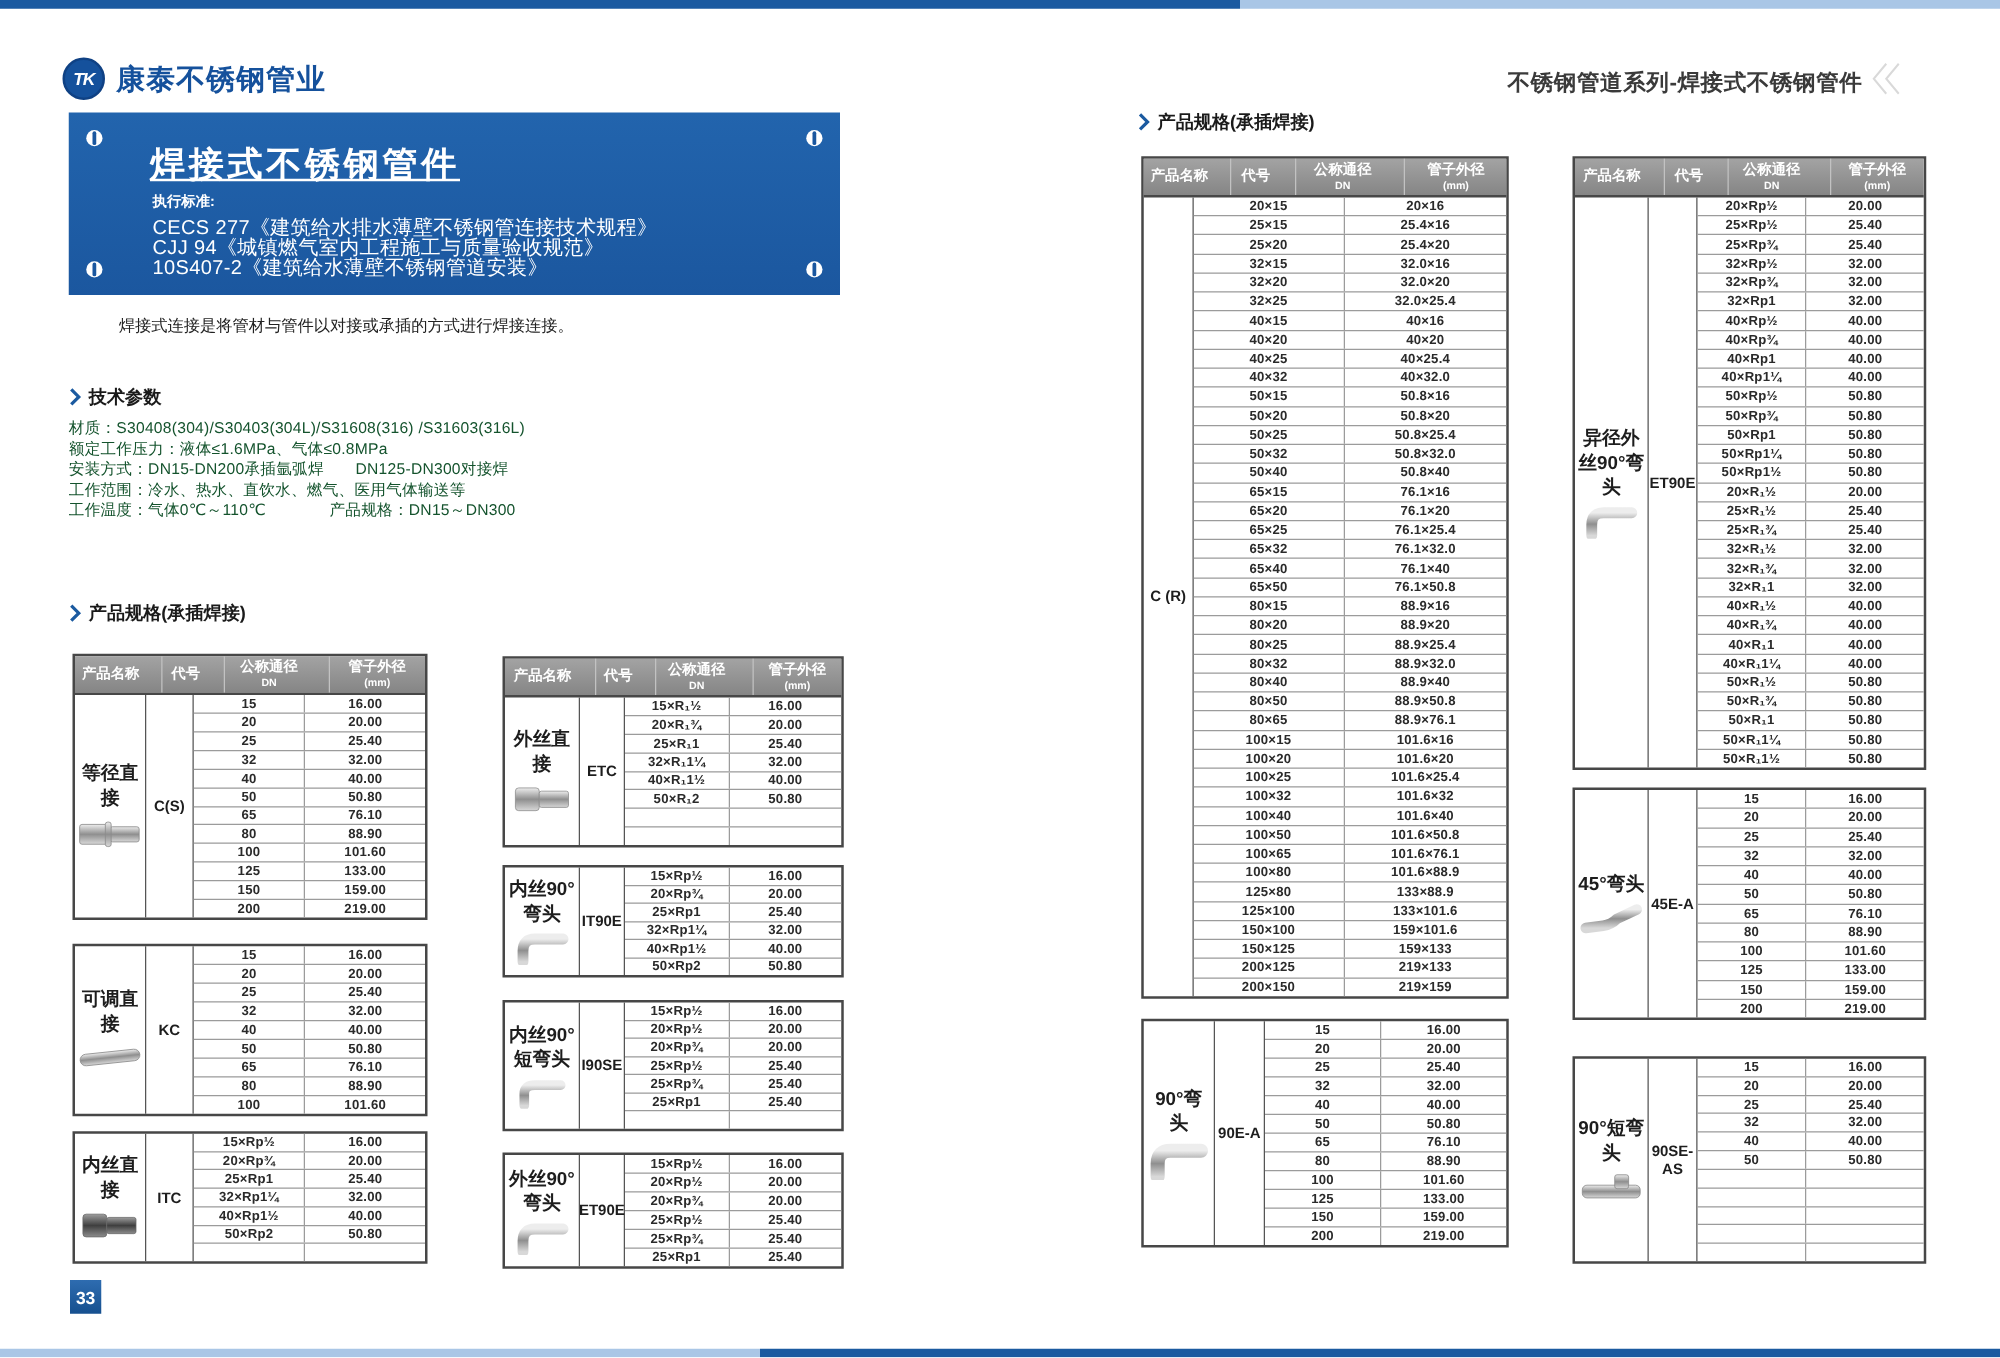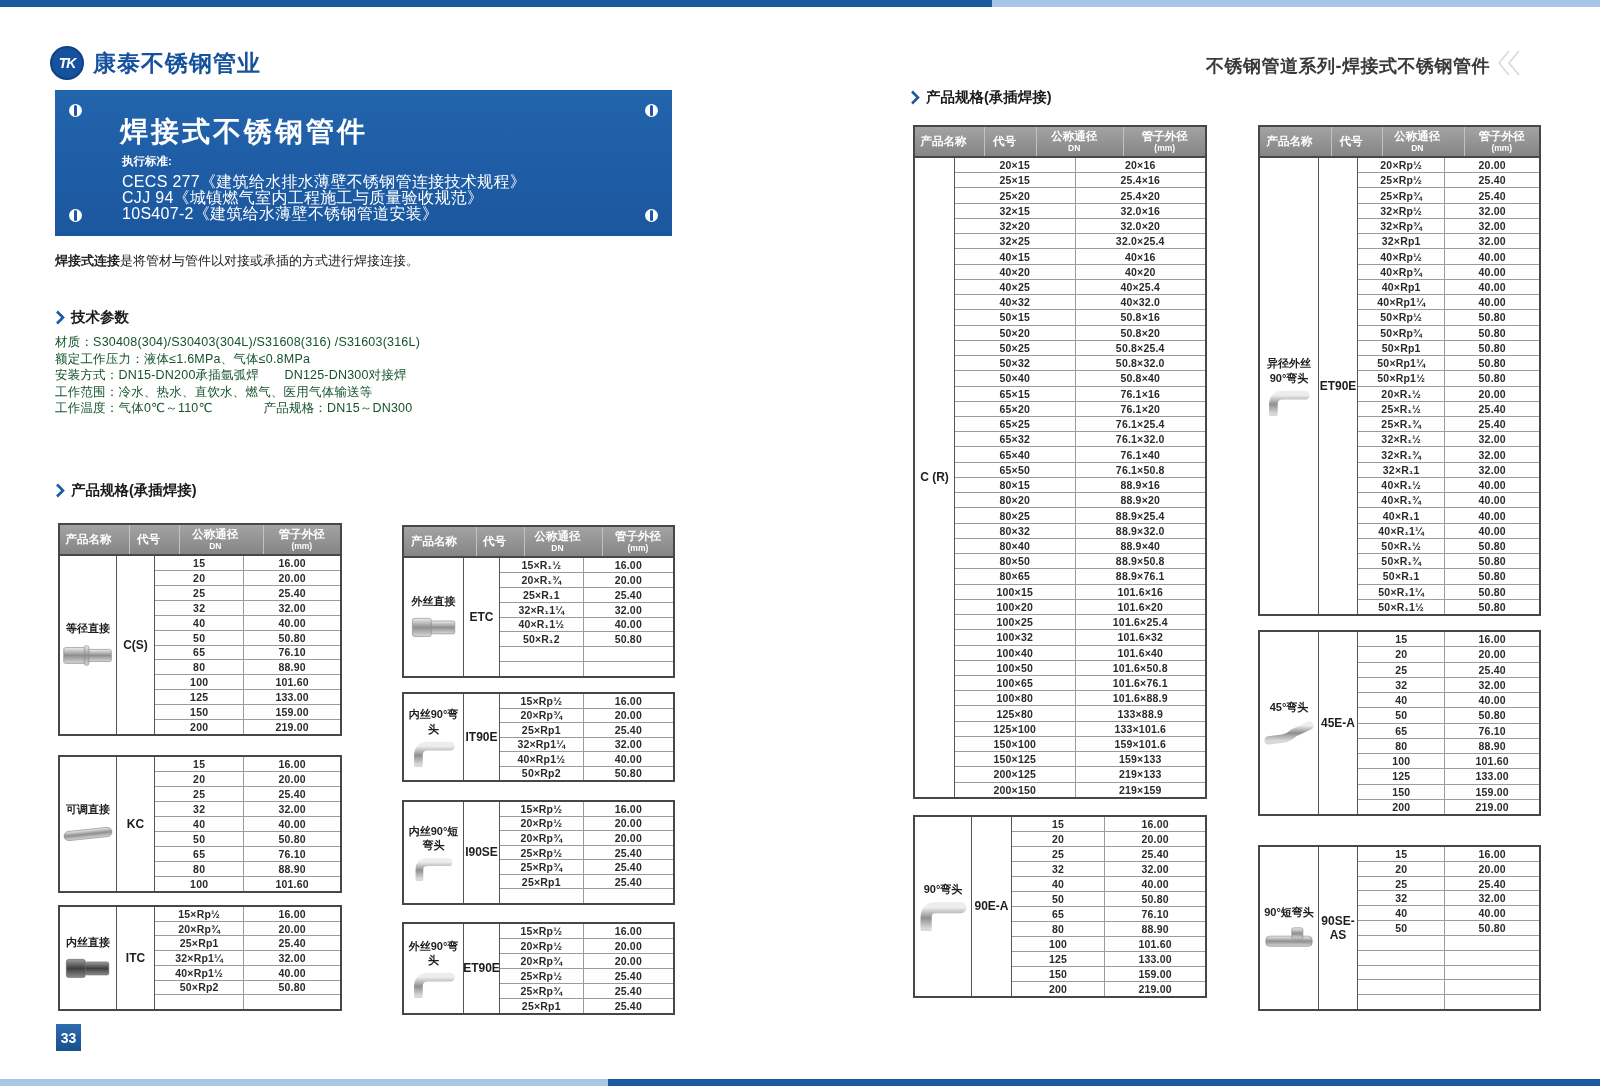--- a/index.html
+++ b/index.html
@@ -20,31 +20,31 @@
   .brand{font-size:23px;font-weight:bold;color:#15519c;letter-spacing:1px;}
 
   
   .series-head{position:absolute;left:1150px;top:54px;width:340px;text-align:right;
     font-size:18px;font-weight:bold;color:#3a3a3a;letter-spacing:.5px;}
   .series-chevron{position:absolute;left:1496px;top:48px;}
 
   
   .banner{position:absolute;left:55px;top:90px;width:617px;height:146px;
     background:linear-gradient(180deg,#2264ad,#1b579f);color:#fff;}
-  .banner-title{position:absolute;left:65px;top:23px;font-size:28px;font-weight:bold;letter-spacing:3px;}
+  .banner-title{position:absolute;left:65px;top:23px;font-size:28px;font-weight:bold;letter-spacing:3px;text-decoration:underline;}
   .banner-std-label{position:absolute;left:67px;top:64px;font-size:11.5px;font-weight:bold;}
   .banner-std{position:absolute;left:67px;font-size:16px;letter-spacing:.3px;}
   .bs0{top:82px;} .bs1{top:98px;} .bs2{top:114px;}
   .deco{position:absolute;width:13px;height:13px;border-radius:50%;background:#fff;}
   .deco::after{content:"";position:absolute;left:5px;top:1px;width:3px;height:11px;background:#1b579f;border-radius:2px;}
   .deco.tl{left:14px;top:14px;} .deco.tr{left:590px;top:14px;}
   .deco.bl{left:14px;top:119px;} .deco.br{left:590px;top:119px;}
 
   .intro{position:absolute;left:55px;top:252px;font-size:13px;color:#222;}
-  .intro b{font-weight:bold;}
+  .intro b{font-weight:normal;margin-left:40px;}
 
   .sec-head{position:absolute;display:flex;align-items:center;gap:6px;
     font-size:14.5px;font-weight:bold;color:#1a1a1a;}
   .tech-head{left:55px;top:308px;text-align:right;}
   .spec-head-left{left:55px;top:481px;}
   .spec-head-right{left:910px;top:88px;}
 
   .tech-lines{position:absolute;left:55px;top:334px;font-size:12.5px;color:#14532d;}
   .tech-lines div{height:16.5px;line-height:16.5px;letter-spacing:.2px;}
 
@@ -59,21 +59,21 @@
   .hc{display:flex;flex-direction:column;align-items:center;justify-content:center;
     font-size:11.5px;font-weight:bold;line-height:1.1;}
   .hname{width:var(--wn);}
   .hcode{width:var(--wc);border-left:1px solid #c2c2c2;}
   .hdn{flex:48;border-left:1px solid #c2c2c2;}
   .hod{flex:52;border-left:1px solid #c2c2c2;}
   .hsub{font-size:8.5px;font-weight:bold;margin-top:1px;}
   .tbody{display:flex;flex:1;min-height:0;}
   .cell-name{width:var(--wn);flex:none;border-right:1px solid #555;display:flex;flex-direction:column;
     align-items:center;justify-content:center;gap:5px;padding:2px;}
-  .pname{font-size:11px;font-weight:bold;color:#1d1d1d;text-align:center;line-height:1.3;}
+  .pname{font-size:15px;font-weight:bold;color:#1d1d1d;text-align:center;line-height:1.3;}
   .cell-code{width:var(--wc);flex:none;border-right:1px solid #555;display:flex;align-items:center;
     justify-content:center;font-size:12px;font-weight:bold;color:#1d1d1d;text-align:center;line-height:1.2;}
   .rows{flex:1;display:flex;flex-direction:column;min-width:0;}
   .trow{flex:1;display:flex;min-height:0;}
   .trow + .trow{border-top:1px solid #9b9b9b;}
   .trow .dn{flex:48;border-right:1px solid #9b9b9b;display:flex;align-items:center;justify-content:center;}
   .trow .od{flex:52;display:flex;align-items:center;justify-content:center;}
   .trow div{font-size:10.5px;font-weight:600;color:#2a2a2a;letter-spacing:.2px;}
   .photo{flex:none;}
 

